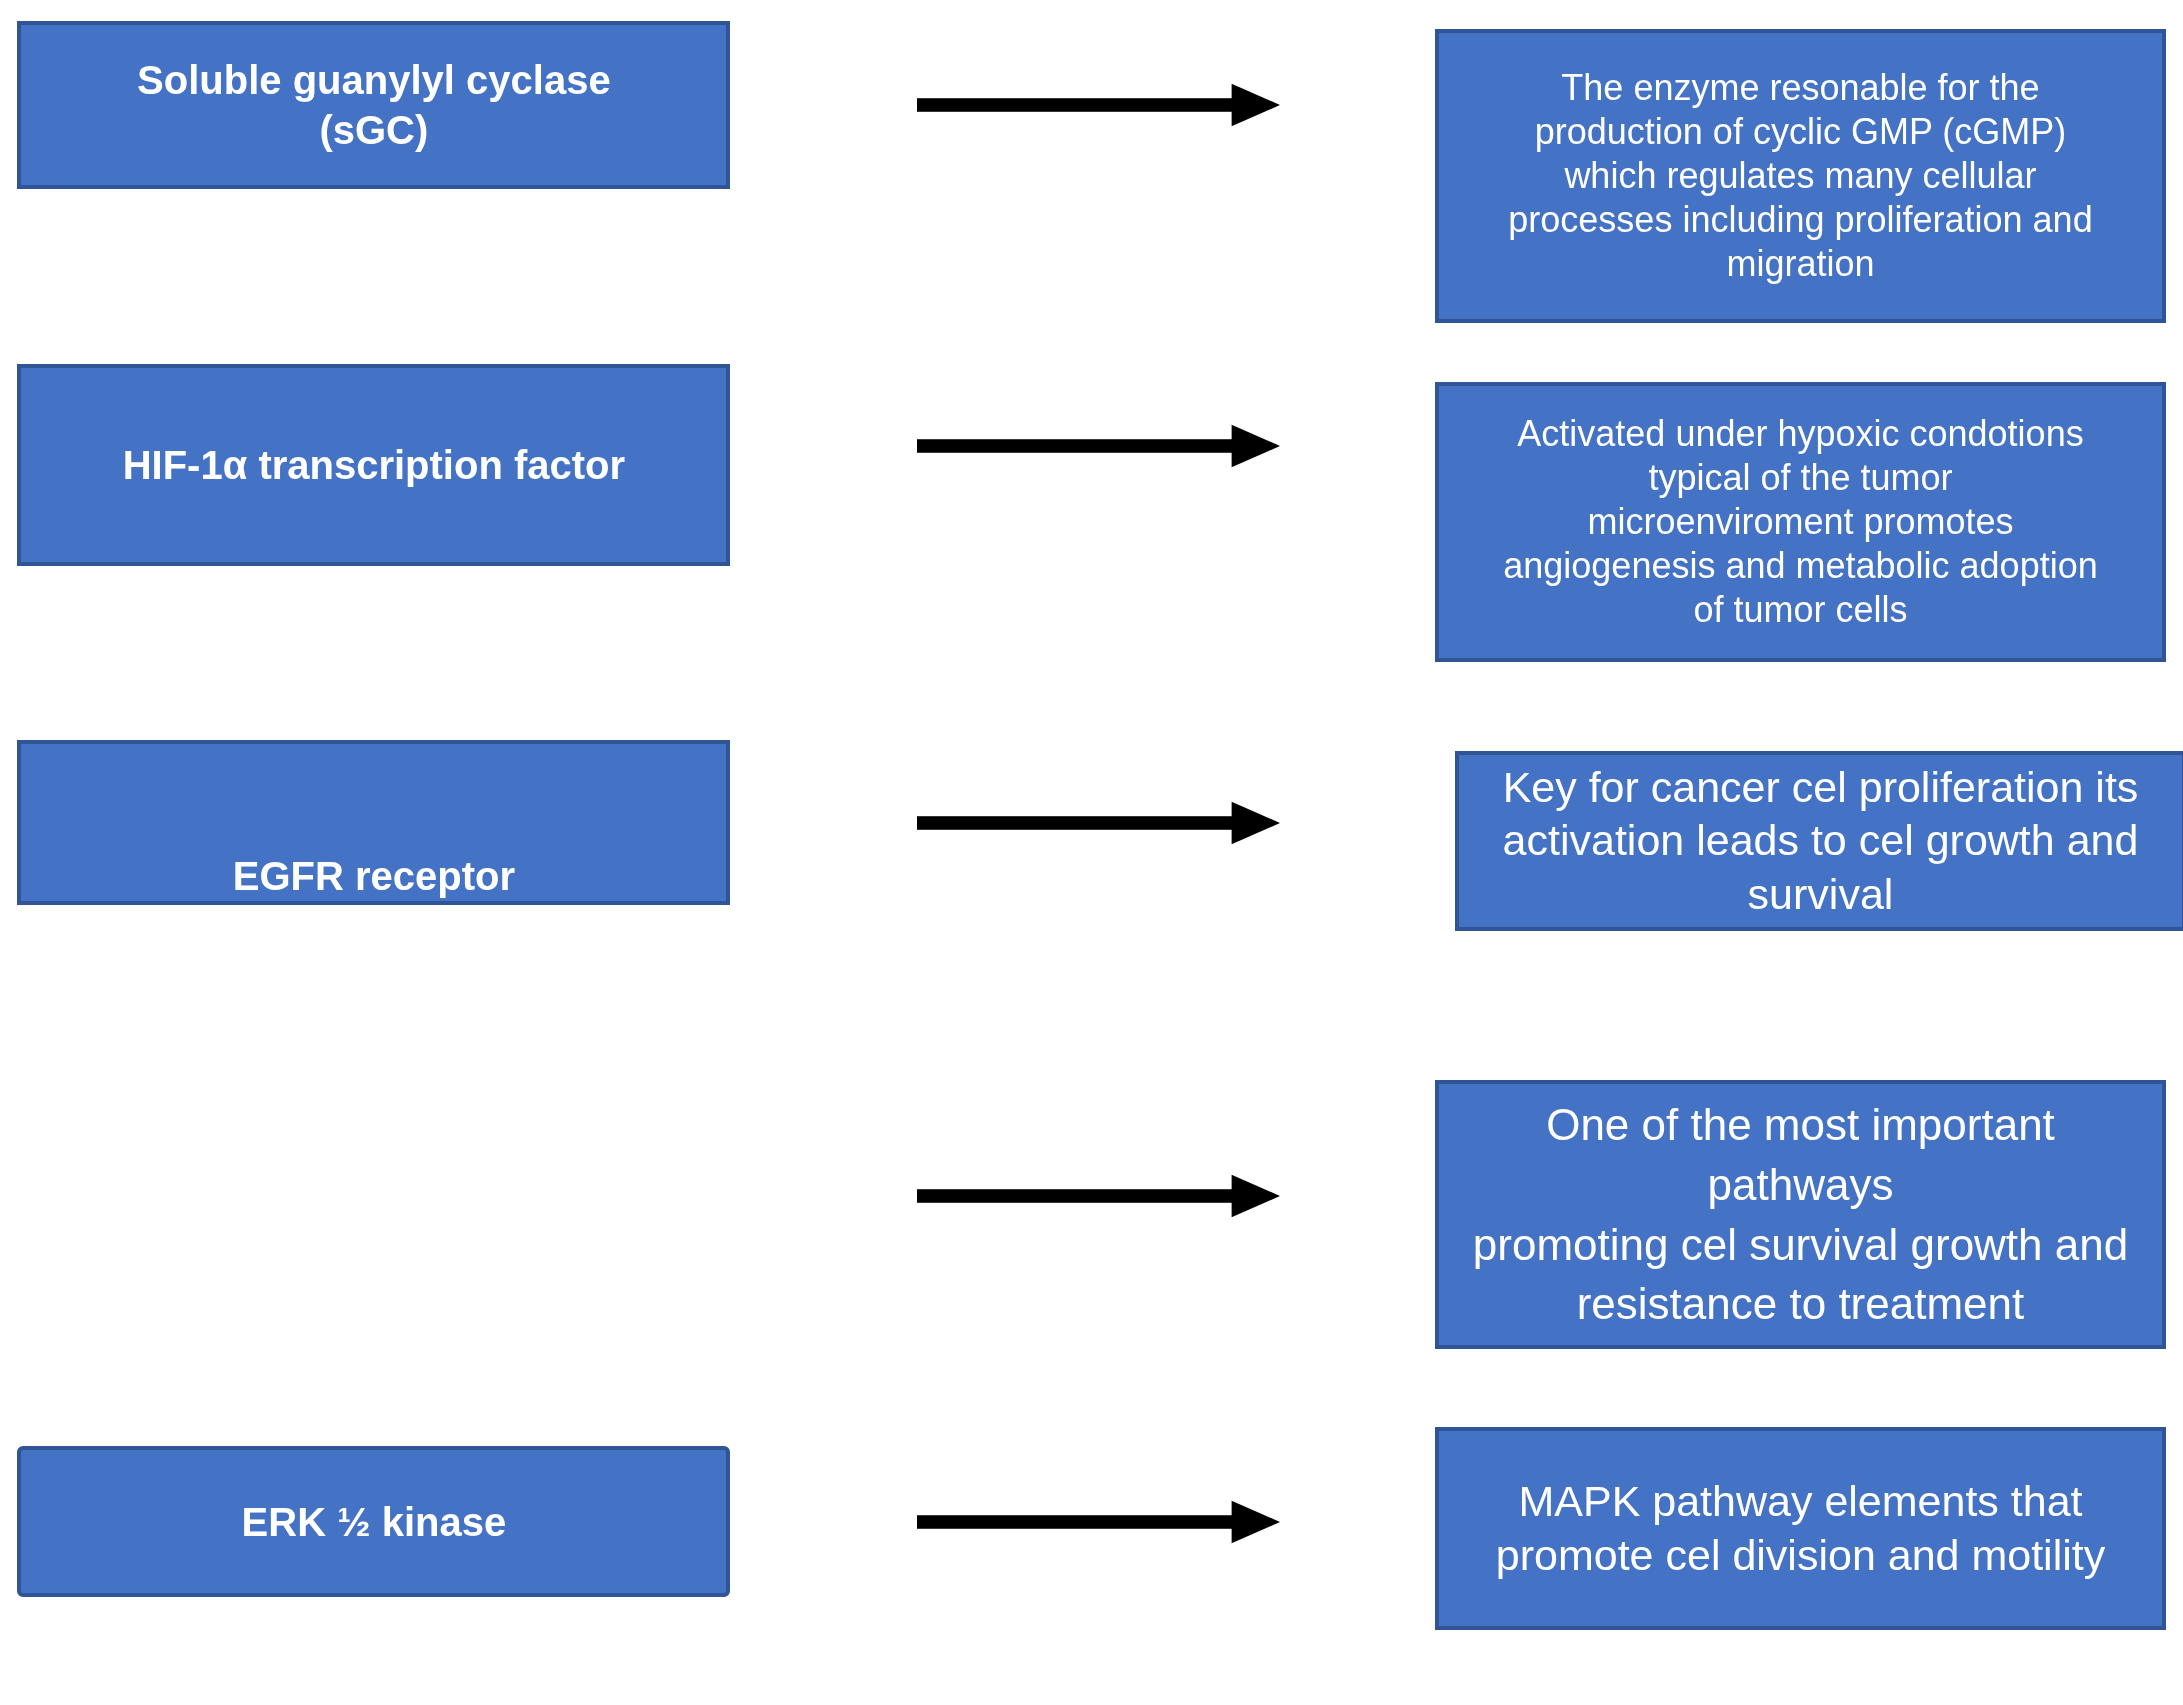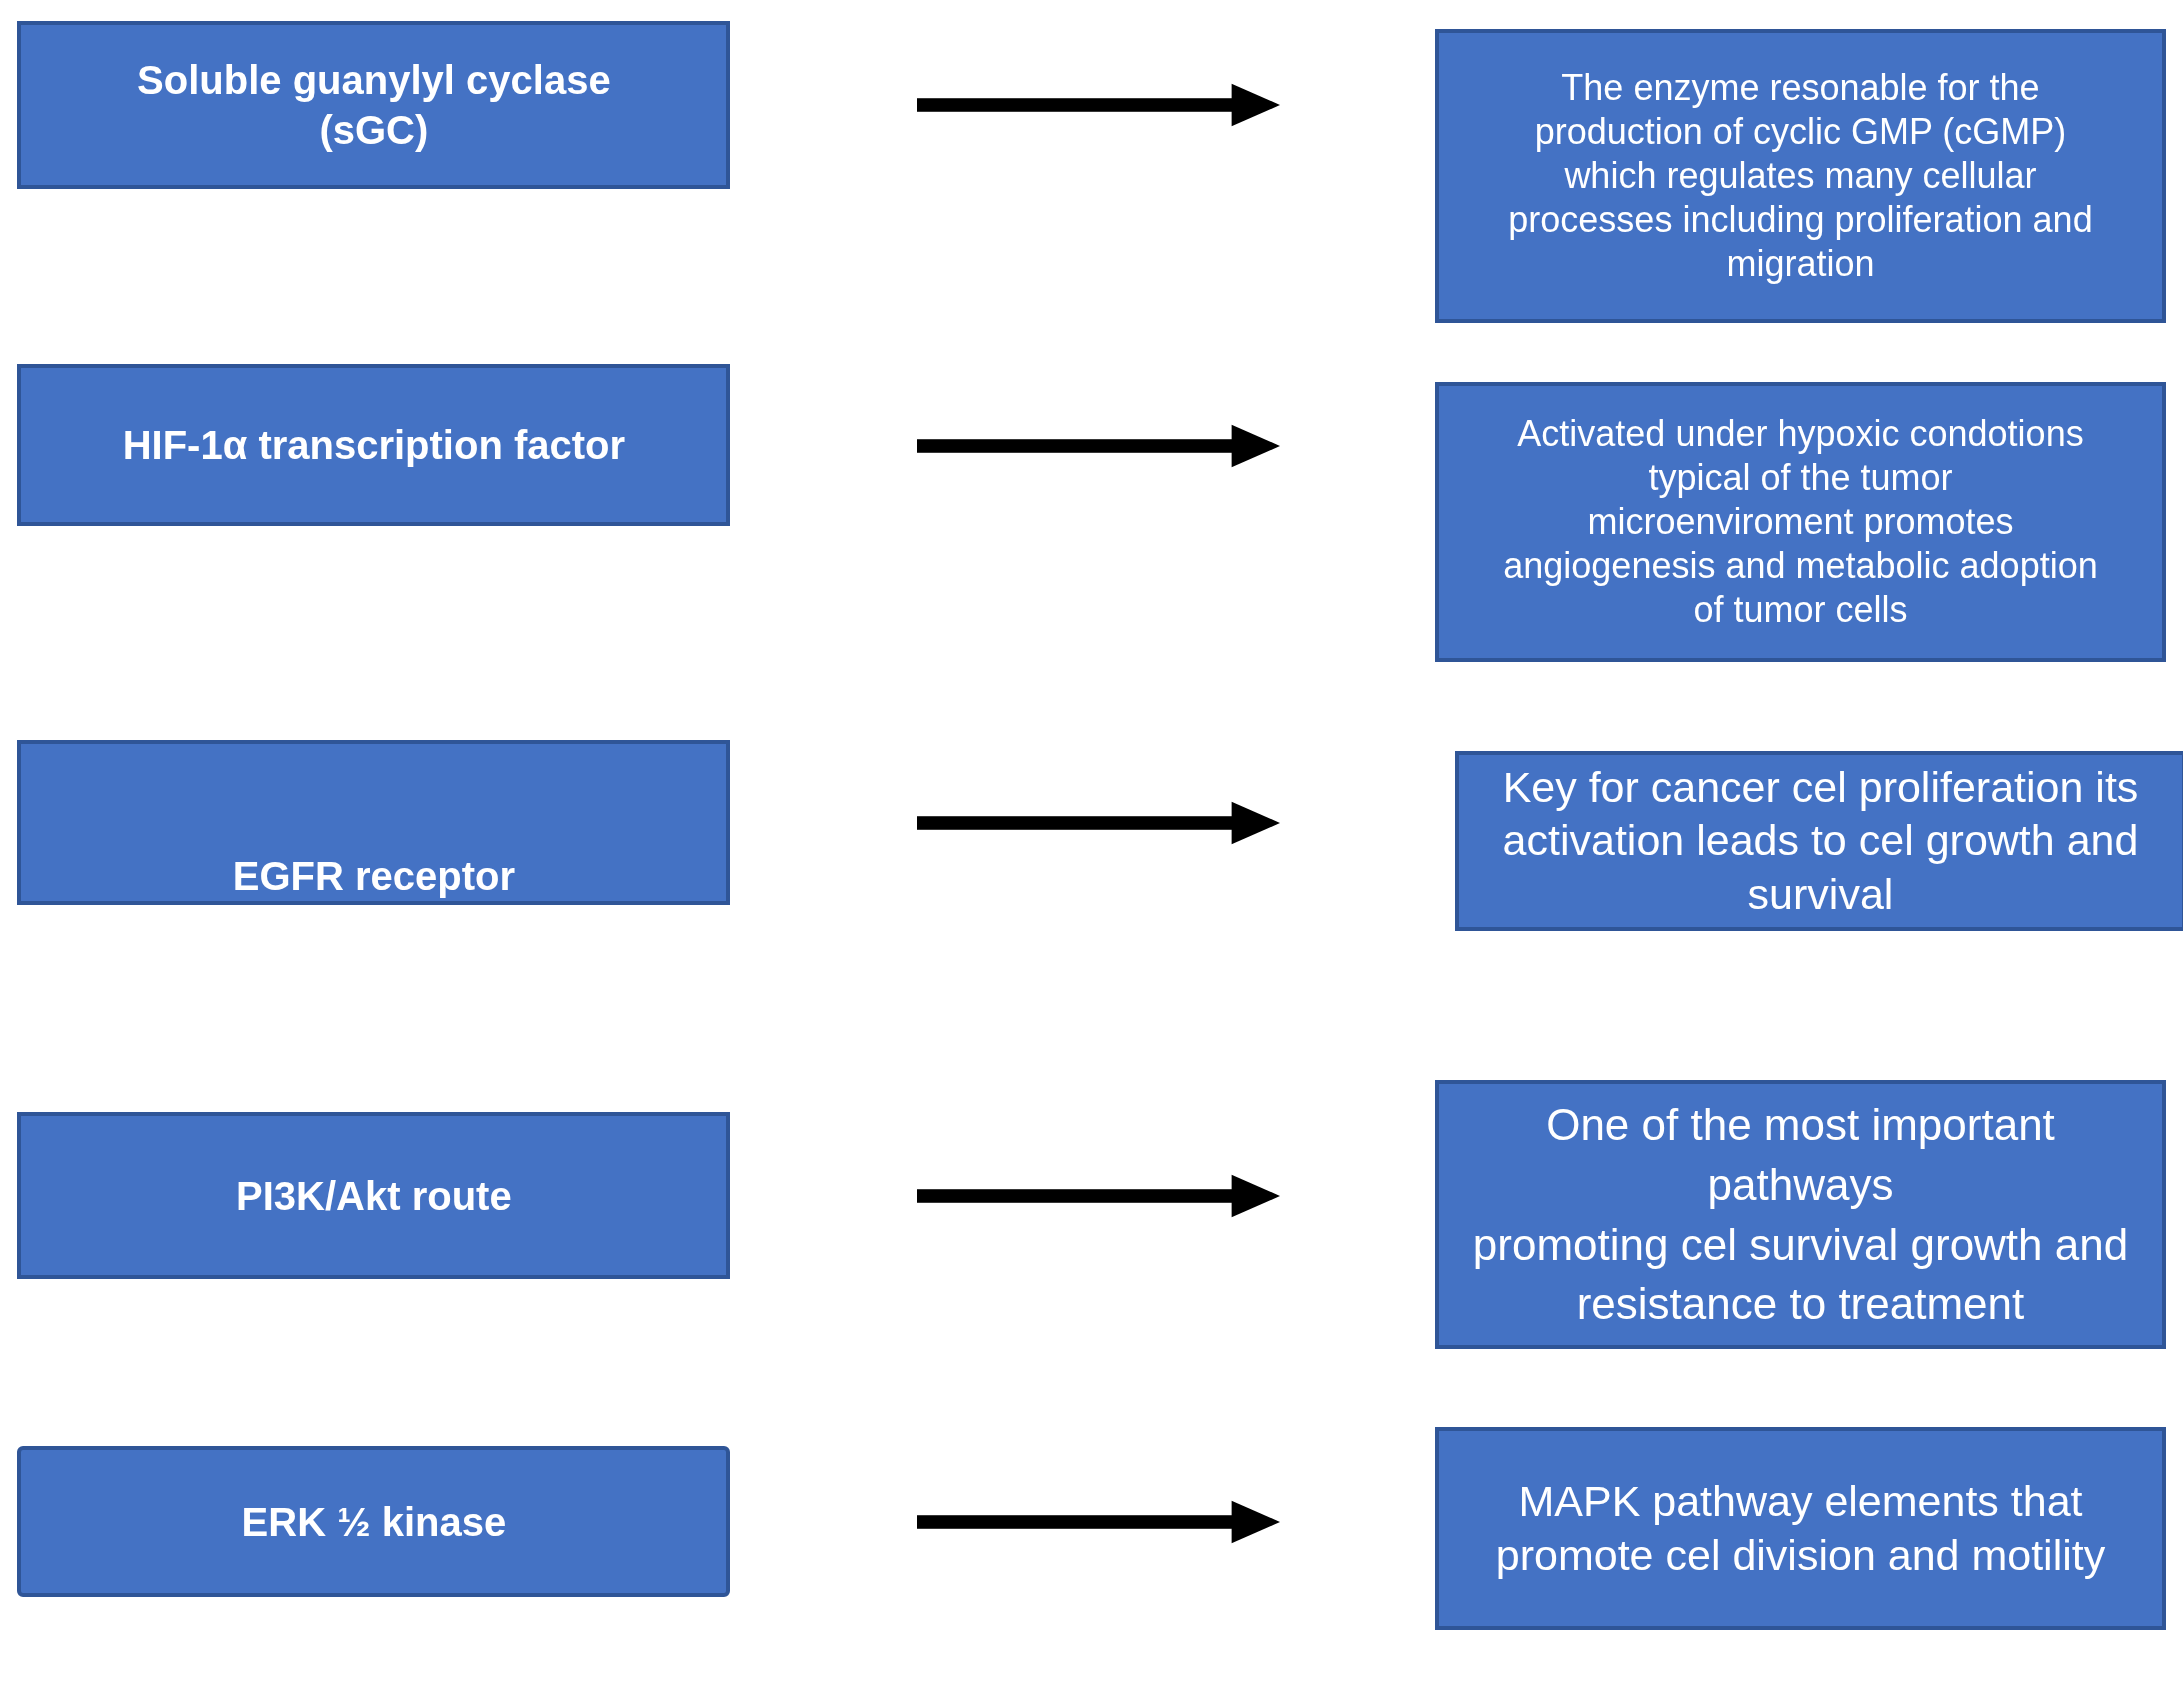--- a/index.html
+++ b/index.html
@@ -61,21 +61,21 @@
     </svg>
   </div>
   <div class="box descbox" style="top:29px;height:294px;">
     <div class="txt desc-s">The enzyme resonable for the
 production of cyclic GMP (cGMP)
 which regulates many cellular
 processes including proliferation and
 migration</div>
   </div>
 
-  <div class="box termbox" style="top:364px;height:162px;">
+  <div class="box termbox" style="top:364px;height:202px;">
     <div class="txt term-txt">HIF-1α transcription factor</div>
   </div>
   <div class="arrow" style="top:407px;">
     <svg viewBox="0 0 750 160" aria-hidden="true">
       <rect class="shape" x="0" y="66" width="660" height="28"></rect>
       <polygon class="shape" points="650,36 650,124 750,80"></polygon>
     </svg>
   </div>
   <div class="box descbox" style="top:382px;height:280px;">
     <div class="txt desc-s">Activated under hypoxic condotions
@@ -93,23 +93,20 @@
       <rect class="shape" x="0" y="66" width="660" height="28"></rect>
       <polygon class="shape" points="650,36 650,124 750,80"></polygon>
     </svg>
   </div>
   <div class="box descbox" style="top:751px;height:180px;margin-left:20px;">
     <div class="txt desc-m">Key for cancer cel proliferation its
 activation leads to cel growth and
 survival</div>
   </div>
 
-  <div class="box termbox" style="top:1112px;height:167px;">
-    <div class="txt term-txt">PI3K/Akt route</div>
-  </div>
   <div class="arrow" style="top:1157px;">
     <svg viewBox="0 0 750 160" aria-hidden="true">
       <rect class="shape" x="0" y="66" width="660" height="28"></rect>
       <polygon class="shape" points="650,36 650,124 750,80"></polygon>
     </svg>
   </div>
   <div class="box descbox" style="top:1080px;height:269px;">
     <div class="txt desc-l">One of the most important pathways
 promoting cel survival growth and
 resistance to treatment</div>

